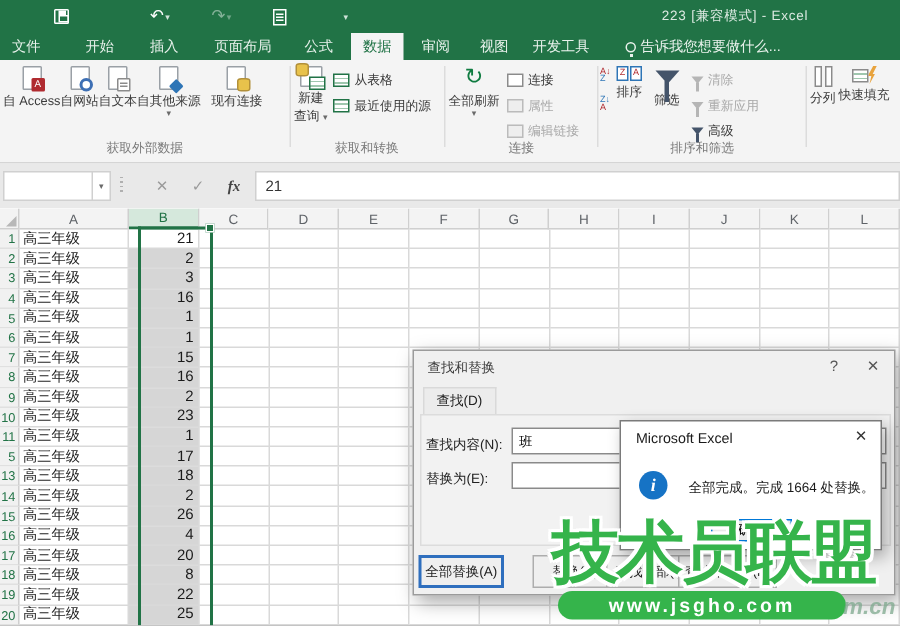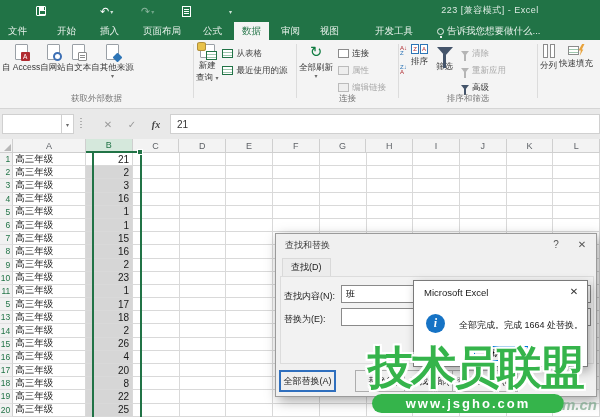--- a/index.html
+++ b/index.html
@@ -170,21 +170,21 @@
 
   <div id="tabrow">
     <div class="rtab">文件</div>
     <div class="rtab" style="margin-left:14px">开始</div>
     <div class="rtab" style="margin-left:8px">插入</div>
     <div class="rtab" style="margin-left:8px">页面布局</div>
     <div class="rtab" style="margin-left:6px">公式</div>
     <div class="rtab active" style="margin-left:4px">数据</div>
     <div class="rtab" style="margin-left:4px">审阅</div>
     <div class="rtab" style="margin-left:4px">视图</div>
-    <div class="rtab" style="margin-left:20px">开发工具</div>
+    <div class="rtab" style="margin-left:0">开发工具</div>
     <div class="rtab" style="margin-left:8px">
       <span class="bulb"></span>
       <span>告诉我您想要做什么...</span>
     </div>
   </div>
 
   <div id="ribbon">
 
     <div class="rgroup" style="left:2px;width:189px">
       <div class="bigrow">
@@ -205,20 +205,26 @@
               <i class="badge lines"></i>
             </span>
           <span class="lbl">自文本</span>
         </div>
         <div class="bigbtn">
           <span class="doc">
               <i class="badge star"></i>
             </span>
           <span class="lbl">自其他来源</span>
           <span class="caret">▾</span>
+        </div>
+        <div class="bigbtn" style="margin-left:7px">
+          <span class="doc">
+              <i class="cyl"></i>
+            </span>
+          <span class="lbl">现有连接</span>
         </div>
       </div>
       <div class="glabel">获取外部数据</div>
     </div>
     <div class="vsep" style="left:193px"></div>
 
     <div class="rgroup" style="left:196px;width:97px">
       <div class="bigrow">
         <div class="bigbtn">
           <span class="doc" style="width:15px;height:14px">
@@ -232,20 +238,21 @@
           <div class="smallbtn">
               <span class="ic tbl"></span>
               <span>从表格</span>
             </div>
           <div class="smallbtn">
               <span class="ic tbl"></span>
               <span>最近使用的源</span>
             </div>
         </div>
       </div>
+      <div class="glabel">获取和转换</div>
     </div>
     <div class="vsep" style="left:296px"></div>
 
     <div class="rgroup" style="left:299px;width:97px">
       <div class="bigrow">
         <div class="bigbtn">
           <span class="refresh">↻</span>
           <span class="lbl">全部刷新</span>
           <span class="caret">▾</span>
         </div>

